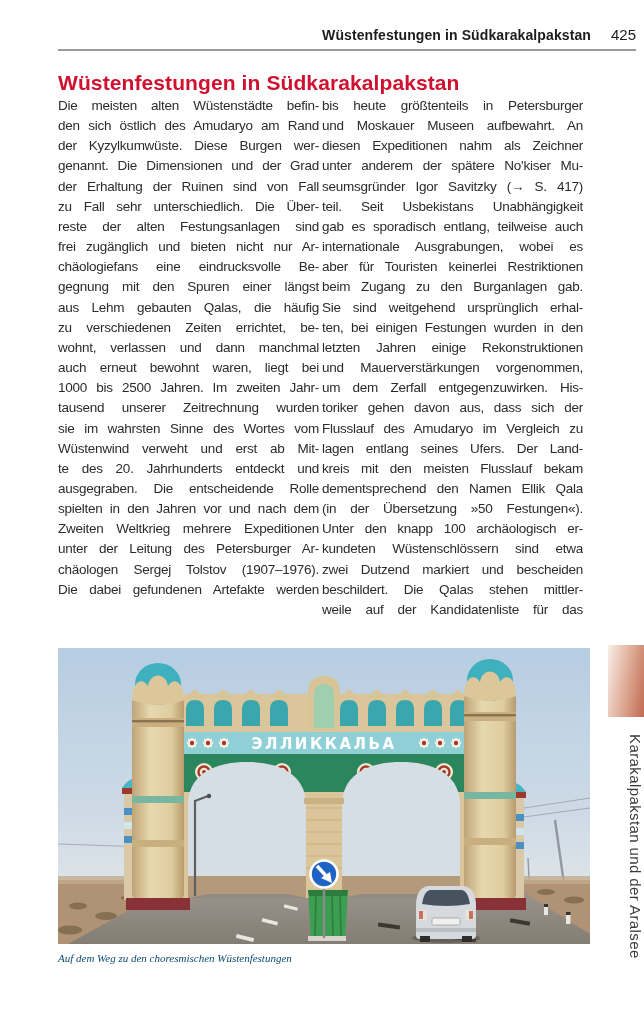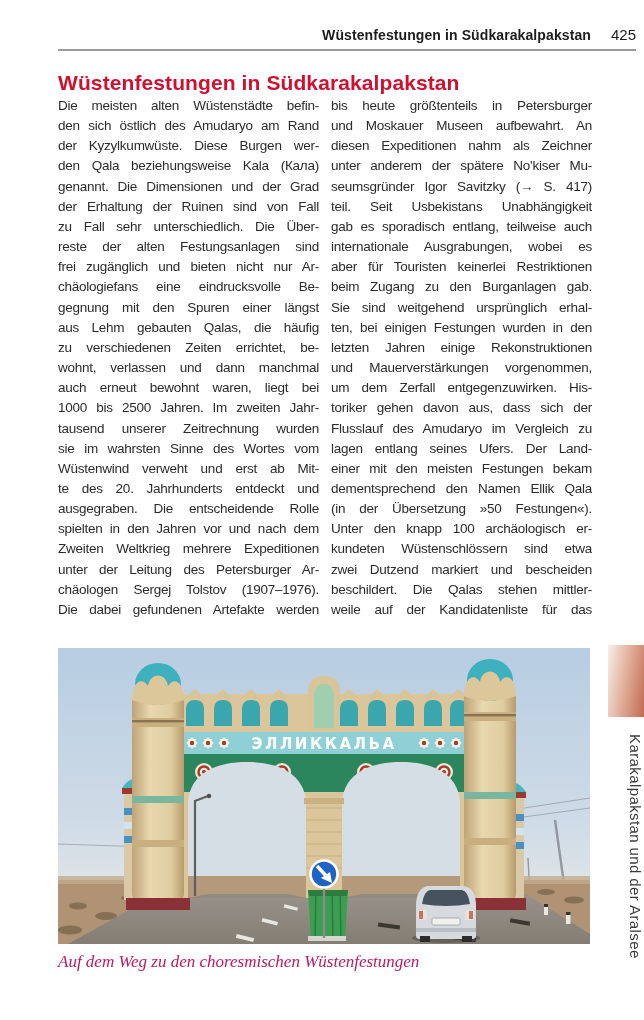--- a/index.html
+++ b/index.html
@@ -11,32 +11,32 @@
            display:flex;justify-content:flex-end;align-items:baseline;gap:20px;
            border-bottom:2px solid #9b9b9b;padding-bottom:6px;}
   .runhead .rh-title{font-weight:bold;font-size:14px;color:#1c1c1c;letter-spacing:0.1px;}
   .runhead .rh-page{font-size:15px;color:#1c1c1c;}
 
   
   .chapter-title{position:absolute;left:58px;top:57px;font-size:21px;font-weight:bold;
                  color:var(--title-red,#d11030);letter-spacing:0.1px;}
 
   
-  .columns{position:absolute;left:58px;top:96px;width:534px;display:flex;gap:12px;}
+  .columns{position:absolute;left:58px;top:96px;width:534px;display:flex;gap:3px;}
   .col{width:261px;overflow:hidden;}
   .jline{font-size:13.5px;line-height:20.15px;letter-spacing:-0.25px;color:#2b2b2b;
          text-align:justify;text-align-last:justify;white-space:nowrap;}
 
   
   .photo{position:absolute;left:58px;top:648px;width:532px;height:296px;border-radius:29px;}
   .photo svg{display:block;}
 
   
   .caption{position:absolute;left:58px;top:952px;font-family:"Liberation Serif",serif;
-           font-style:italic;font-size:17px;color:#be185d;}
+           font-style:italic;font-size:11px;color:#0c4a6e;}
 
   
   .side-tab{position:absolute;left:608px;top:645px;width:36px;height:72px;
             background:linear-gradient(100deg,var(--tab-light,#f8efe9) 0%,#e2b39f 45%,var(--tab-dark,#c06a50) 100%);}
   .side-label{position:absolute;left:604px;top:726px;width:40px;height:240px;
               writing-mode:vertical-rl;text-orientation:mixed;
               font-size:15px;color:#3b3b3b;letter-spacing:0.4px;text-align:left;
               display:flex;justify-content:center;}
 </style>
 </head>
@@ -49,21 +49,20 @@
     <span class="rh-page">425</span>
   </div>
 
   <h1 class="chapter-title">Wüstenfestungen in Südkarakalpakstan</h1>
 
   <div class="columns">
     <div class="col">
         <div class="jline">Die meisten alten Wüstenstädte befin-</div>
         <div class="jline">den sich östlich des Amudaryo am Rand</div>
         <div class="jline">der Kyzylkumwüste. Diese Burgen wer-</div>
-        <div class="jline">den Qala beziehungsweise Kala (Кала)</div>
         <div class="jline">genannt. Die Dimensionen und der Grad</div>
         <div class="jline">der Erhaltung der Ruinen sind von Fall</div>
         <div class="jline">zu Fall sehr unterschiedlich. Die Über-</div>
         <div class="jline">reste der alten Festungsanlagen sind</div>
         <div class="jline">frei zugänglich und bieten nicht nur Ar-</div>
         <div class="jline">chäologiefans eine eindrucksvolle Be-</div>
         <div class="jline">gegnung mit den Spuren einer längst</div>
         <div class="jline">aus Lehm gebauten Qalas, die häufig</div>
         <div class="jline">zu verschiedenen Zeiten errichtet, be-</div>
         <div class="jline">wohnt, verlassen und dann manchmal</div>
@@ -92,21 +91,21 @@
         <div class="jline">aber für Touristen keinerlei Restriktionen</div>
         <div class="jline">beim Zugang zu den Burganlagen gab.</div>
         <div class="jline">Sie sind weitgehend ursprünglich erhal-</div>
         <div class="jline">ten, bei einigen Festungen wurden in den</div>
         <div class="jline">letzten Jahren einige Rekonstruktionen</div>
         <div class="jline">und Mauerverstärkungen vorgenommen,</div>
         <div class="jline">um dem Zerfall entgegenzuwirken. His-</div>
         <div class="jline">toriker gehen davon aus, dass sich der</div>
         <div class="jline">Flusslauf des Amudaryo im Vergleich zu</div>
         <div class="jline">lagen entlang seines Ufers. Der Land-</div>
-        <div class="jline">einer mit den meisten Festungen bekam</div>
+        <div class="jline">kreis mit den meisten Flusslauf bekam</div>
         <div class="jline">dementsprechend den Namen Ellik Qala</div>
         <div class="jline">(in der Übersetzung »50 Festungen«).</div>
         <div class="jline">Unter den knapp 100 archäologisch er-</div>
         <div class="jline">kundeten Wüstenschlössern sind etwa</div>
         <div class="jline">zwei Dutzend markiert und bescheiden</div>
         <div class="jline">beschildert. Die Qalas stehen mittler-</div>
         <div class="jline">weile auf der Kandidatenliste für das</div>
       </div>
   </div>
 

